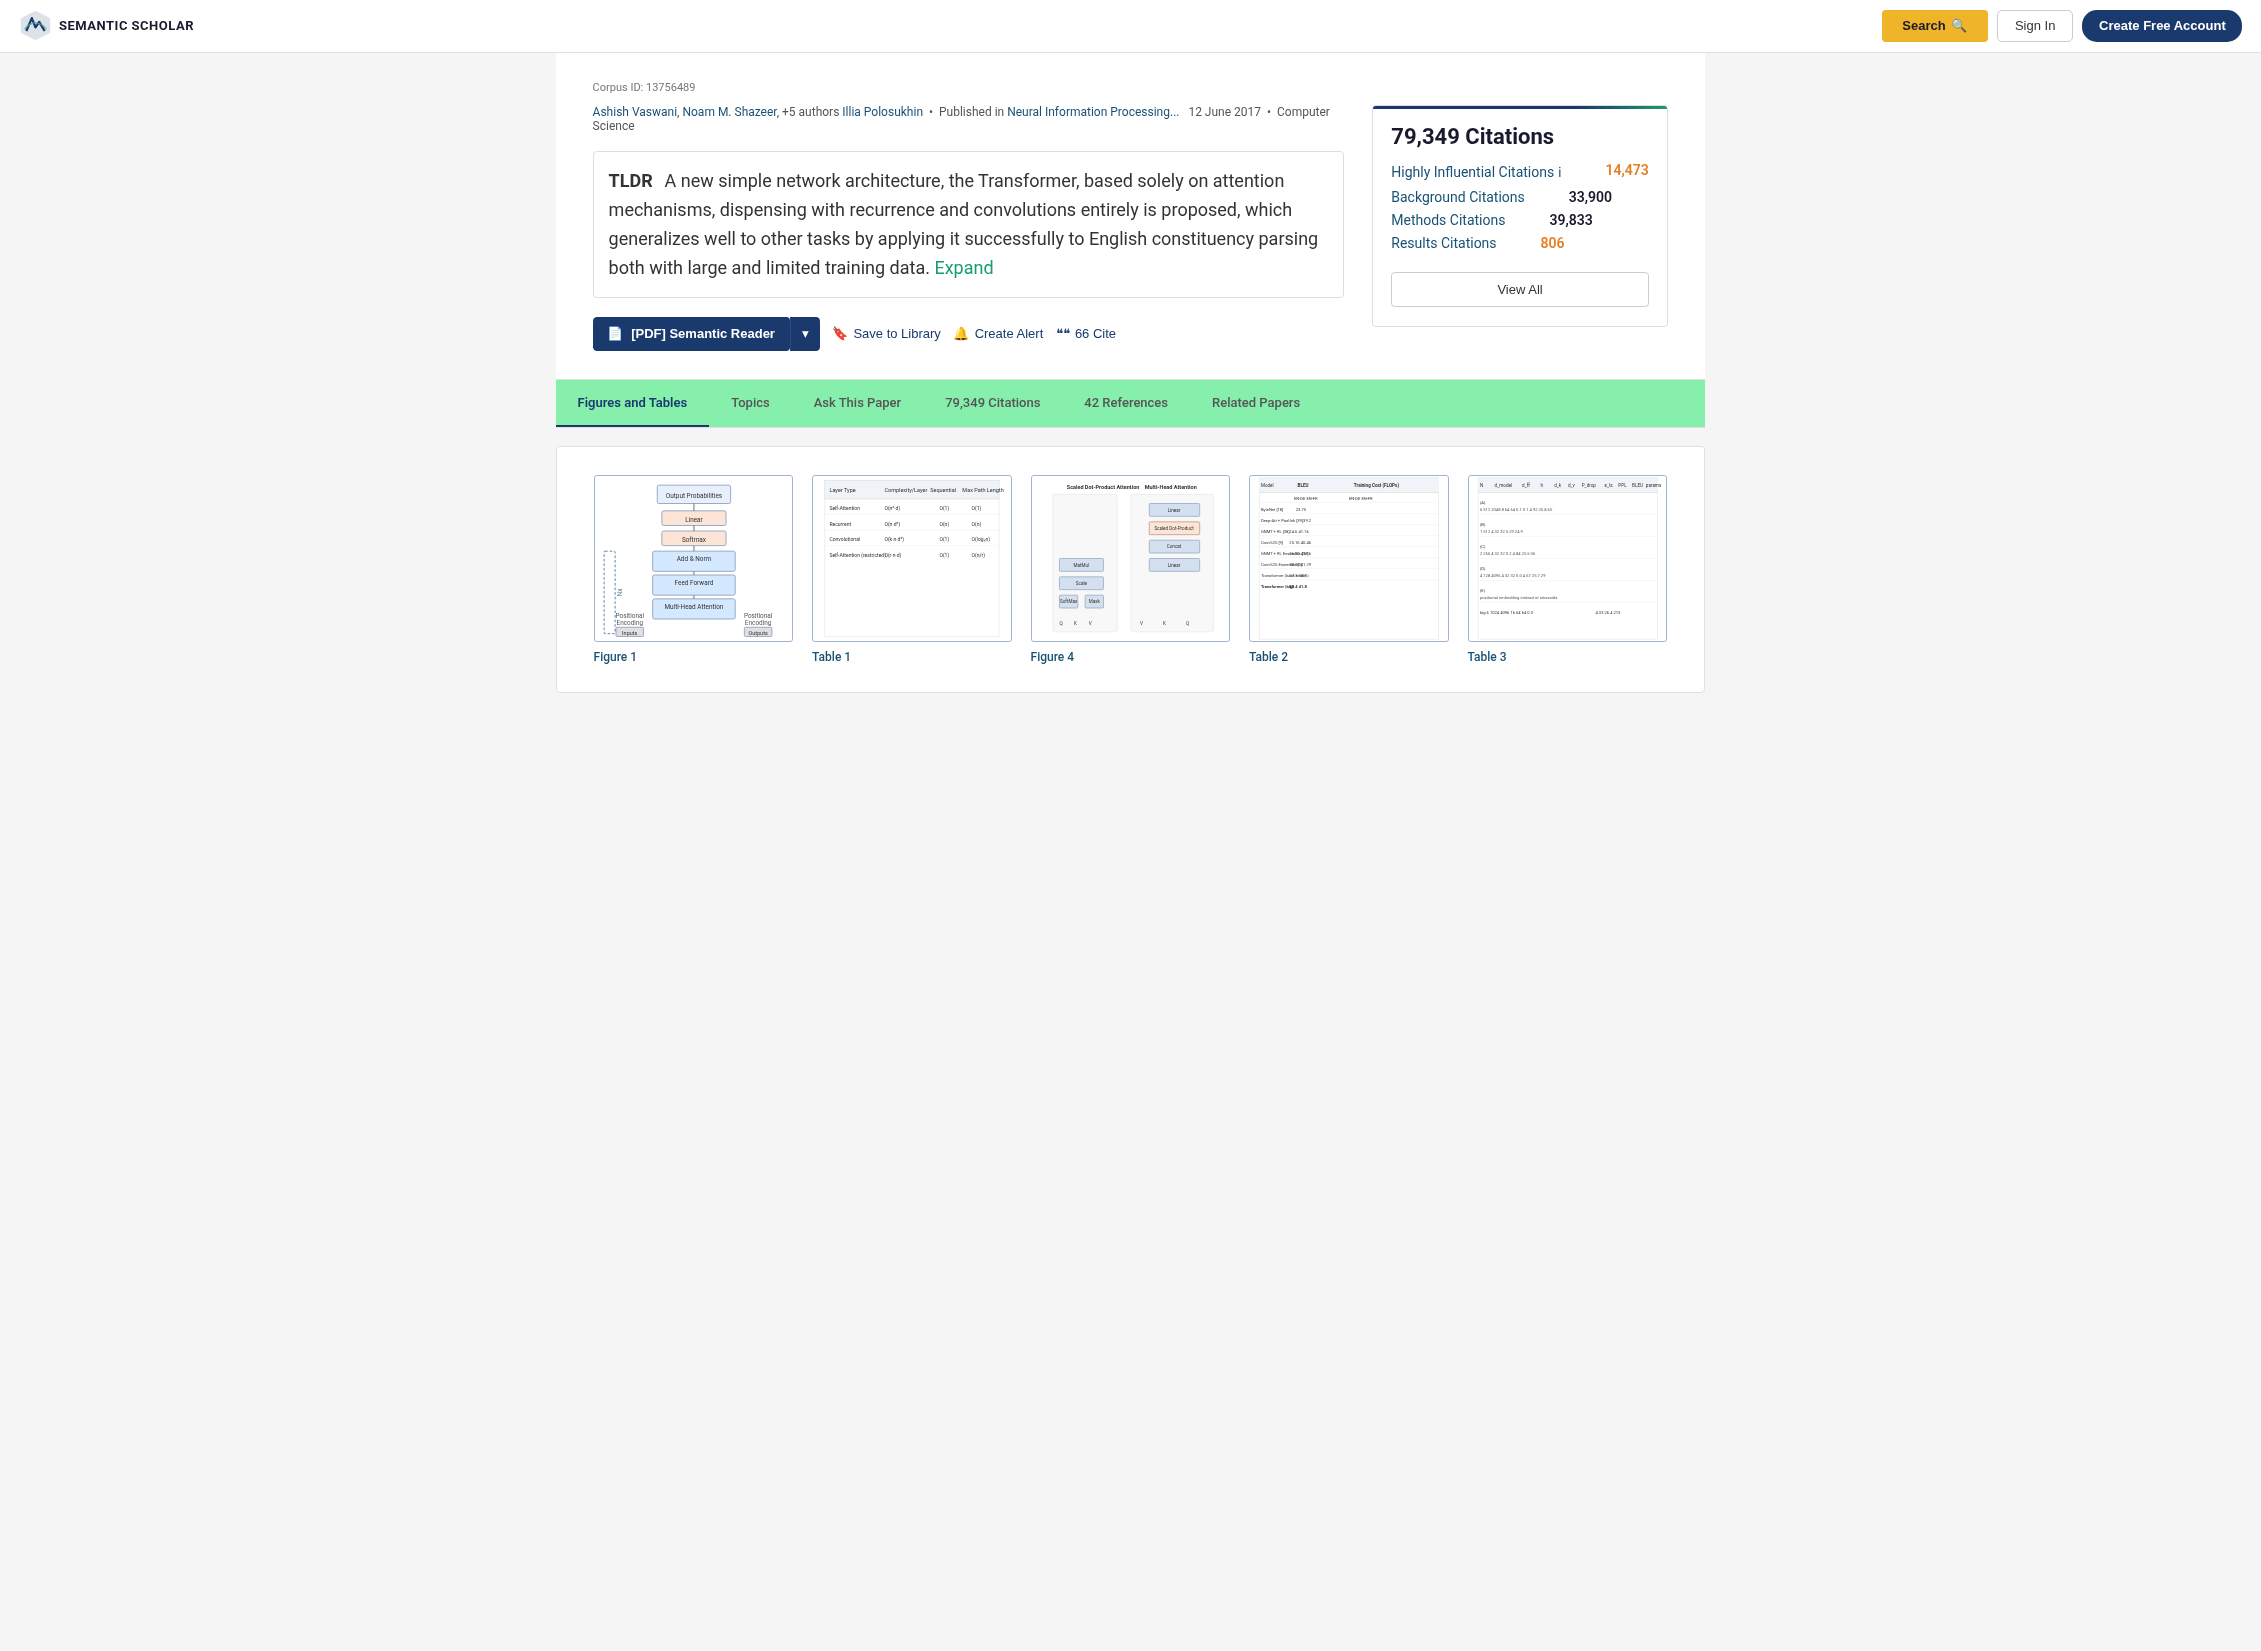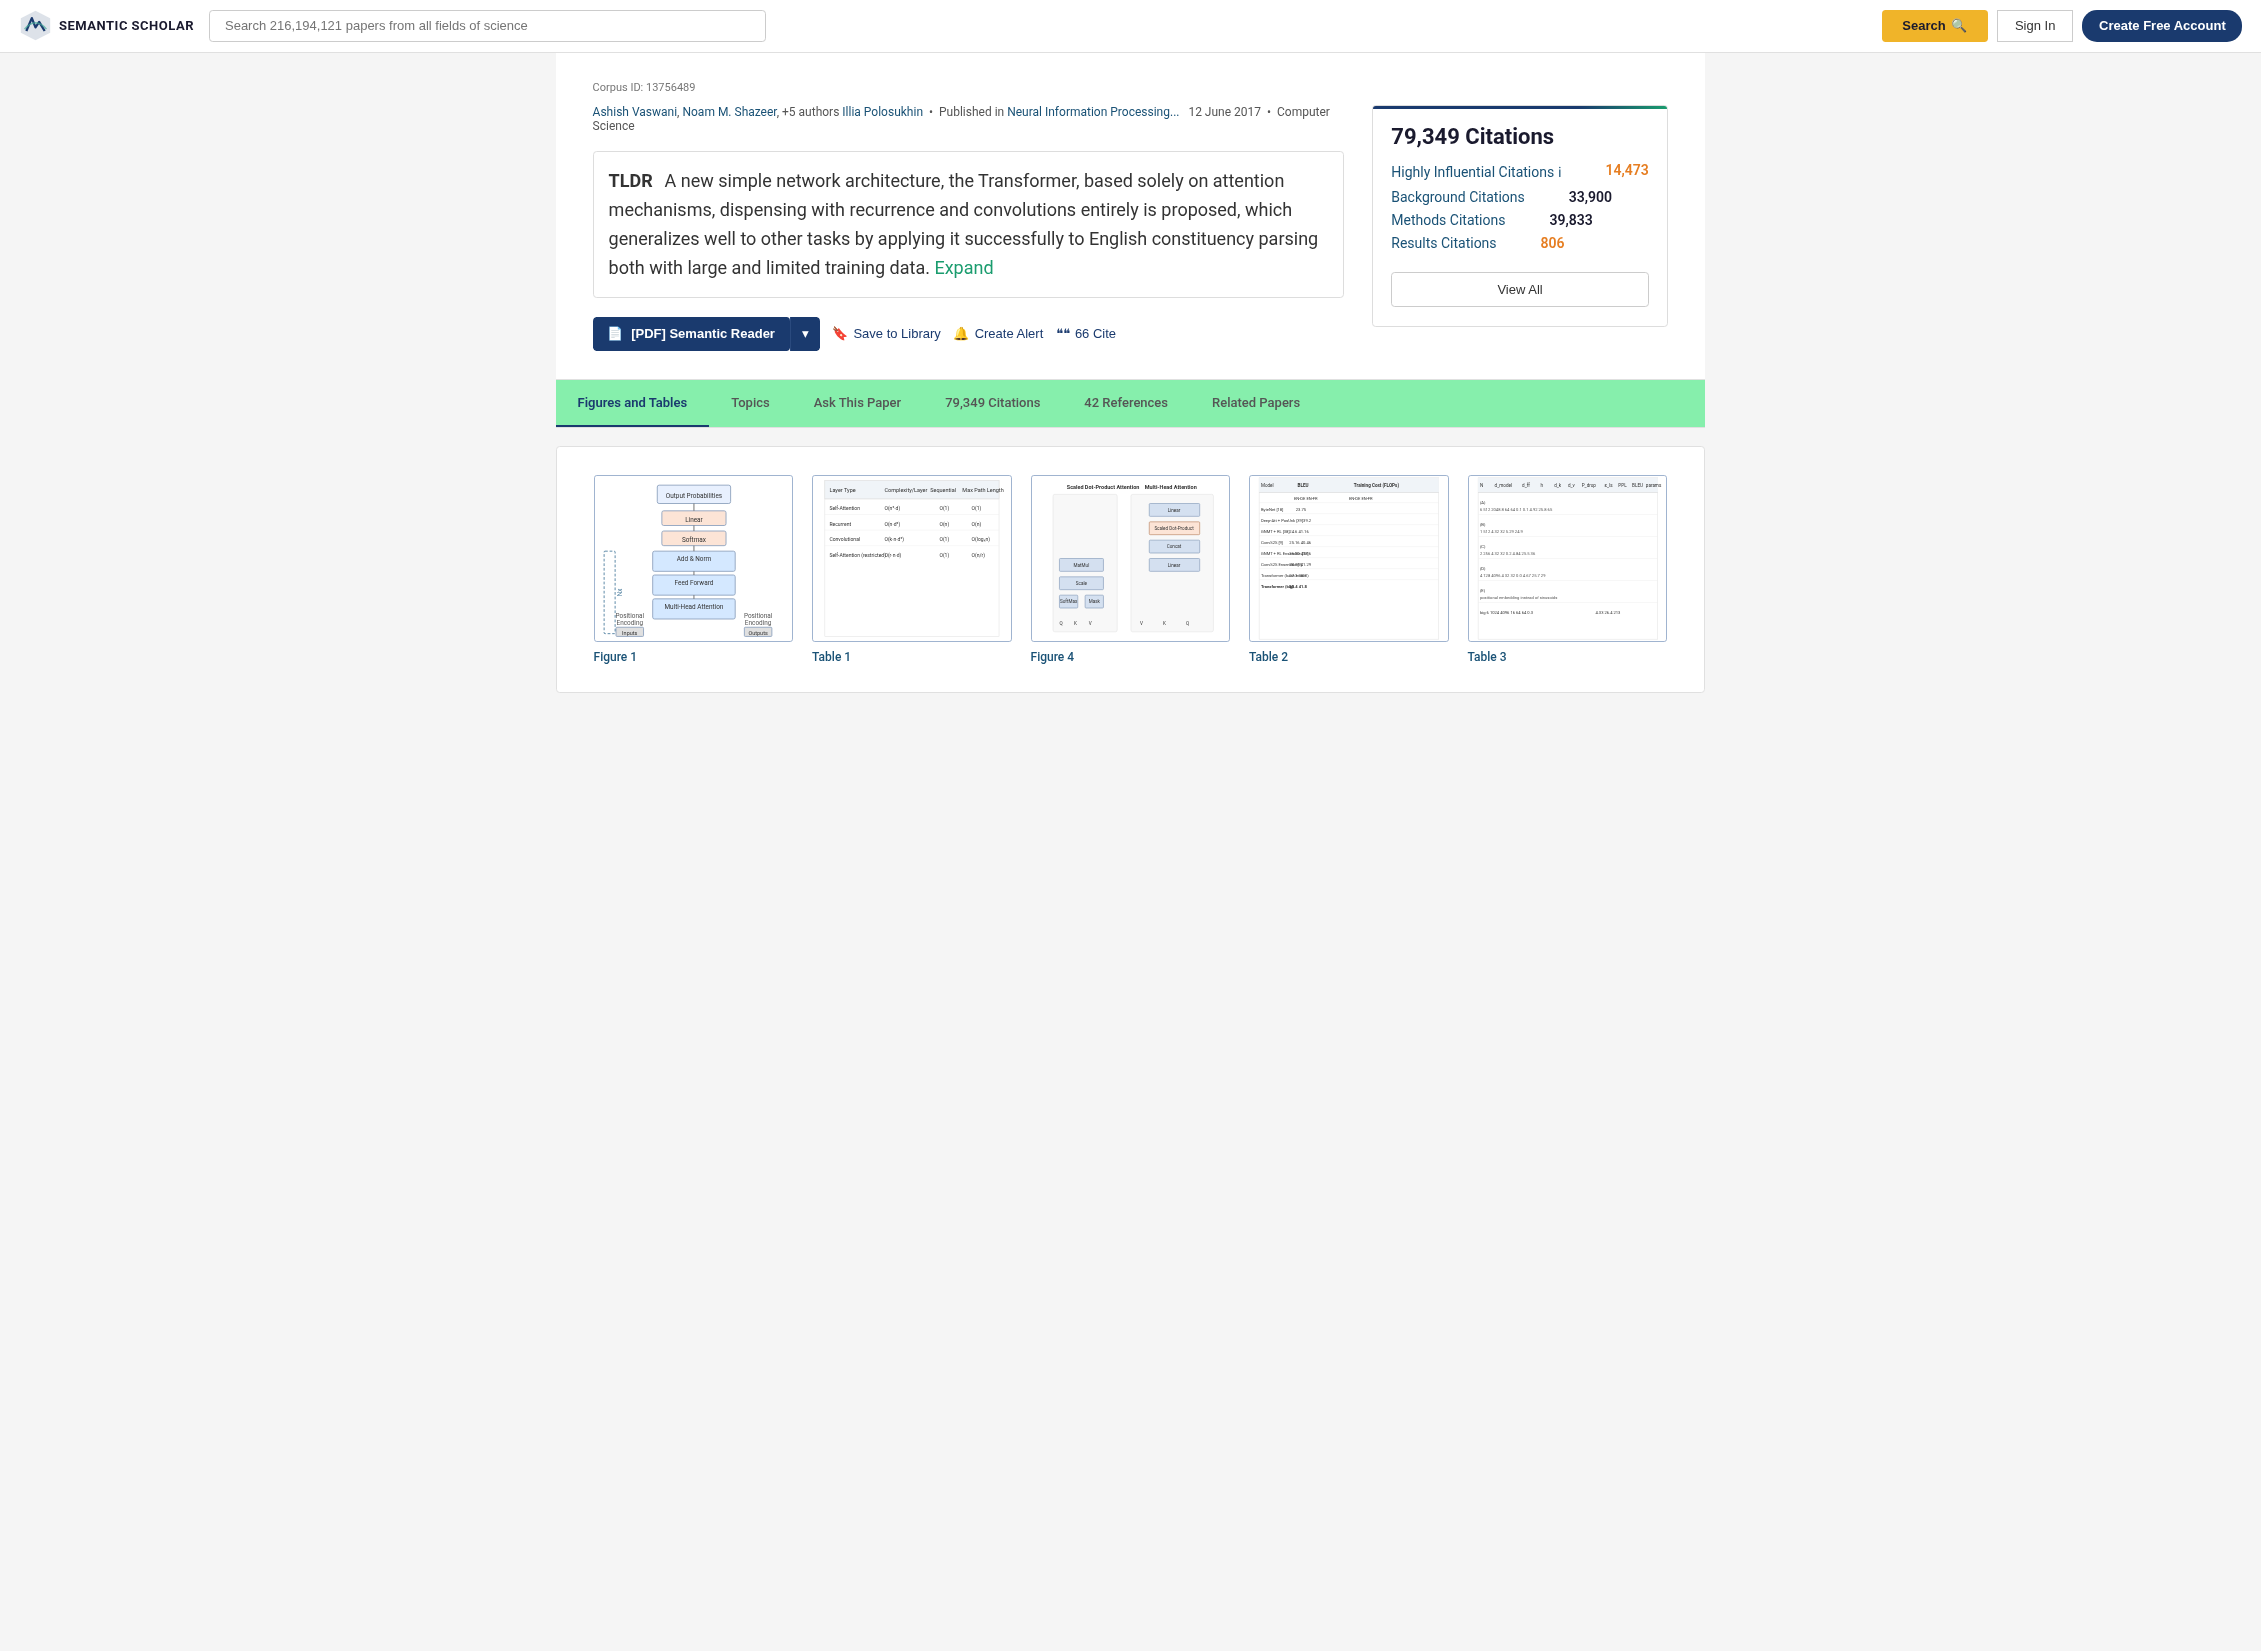--- a/index.html
+++ b/index.html
@@ -7,21 +7,21 @@
 
     
     .header { background: #fff; border-bottom: 0.9px solid #e0e0e0; padding: 9.3px 18.6px; display: flex; align-items: center; gap: 15px; position: sticky; top: 0; z-index: 100; }
     .logo-area { display: flex; align-items: center; gap: 7.4px; white-space: nowrap; }
     .logo-icon { width: 33px; height: 33px; }
     .logo-text { font-size: 13px; font-weight: 700; color: #1a1a2e; letter-spacing: 0.5px; }
     .search-bar { flex: 1; max-width: 557px; position: relative; }
     .search-bar input { width: 100%; padding: 7.4px 15px; border: 0.9px solid #ccc; border-radius: 3.7px; font-size: 13px; outline: none; color: #555; }
     .header-buttons { display: flex; align-items: center; gap: 9.3px; margin-left: auto; }
     .btn-search { background: #f0b429; color: #1a1a2e; border: none; padding: 8.3px 20.4px; border-radius: 3.7px; font-weight: 600; font-size: 13px; cursor: pointer; display: flex; align-items: center; gap: 5.6px; }
-    .btn-signin { background: #fff; color: #333; border: 1.4px solid #ccc; padding: 7.4px 16.7px; border-radius: 0; font-size: 13px; cursor: pointer; font-weight: 500; }
+    .btn-signin { background: #fff; color: #333; border: 1.4px solid #ccc; padding: 7.4px 16.7px; border-radius: 5px; font-size: 13px; cursor: pointer; font-weight: 500; }
     .btn-create { background: #1a3a6e; color: #fff; border: none; padding: 8.3px 16.7px; border-radius: 15px; font-size: 13px; cursor: pointer; font-weight: 600; }
 
     
     .paper-section { background: #fff; padding: 28px 37px; margin-bottom: 0; }
     .corpus-id { font-size: 11px; color: #777; margin-bottom: 11px; }
     .paper-title-row { display: flex; justify-content: space-between; align-items: flex-start; }
     .paper-title { font-size: 26px; font-weight: 700; color: #1a1a2e; margin-bottom: 11px; }
     .share-btn { display: flex; align-items: center; gap: 5.6px; color: #1a5276; font-size: 13px; cursor: pointer; white-space: nowrap; }
     .share-icon { font-size: 15px; }
     .authors { font-size: 12px; color: #555; margin-bottom: 5.6px; }
@@ -84,23 +84,20 @@
   <div class="logo-area">
 
     <svg class="logo-icon" viewBox="0 0 36 36" fill="none" xmlns="http://www.w3.org/2000/svg">
       <polygon points="18,2 34,10 34,26 18,34 2,26 2,10" fill="#1a3a6e" opacity="0.15"></polygon>
       <path d="M8 24 L14 10 L18 20 L22 14 L28 24" stroke="#1a3a6e" stroke-width="2.5" fill="none" stroke-linejoin="round"></path>
       <path d="M6 22 Q18 8 30 22" stroke="#4a9" stroke-width="1.5" fill="none" opacity="0.7"></path>
     </svg>
     <span class="logo-text">SEMANTIC SCHOLAR</span>
   </div>
 
-  <div class="search-bar">
-    <input type="text" placeholder="Search 216,194,121 papers from all fields of science" style="">
-  </div>
 
   <div class="header-buttons">
     <button class="btn-search">
       <span>Search</span>
       <span>🔍</span>
     </button>
     <button class="btn-signin">
       <span>Sign In</span>
     </button>
     <button class="btn-create">

